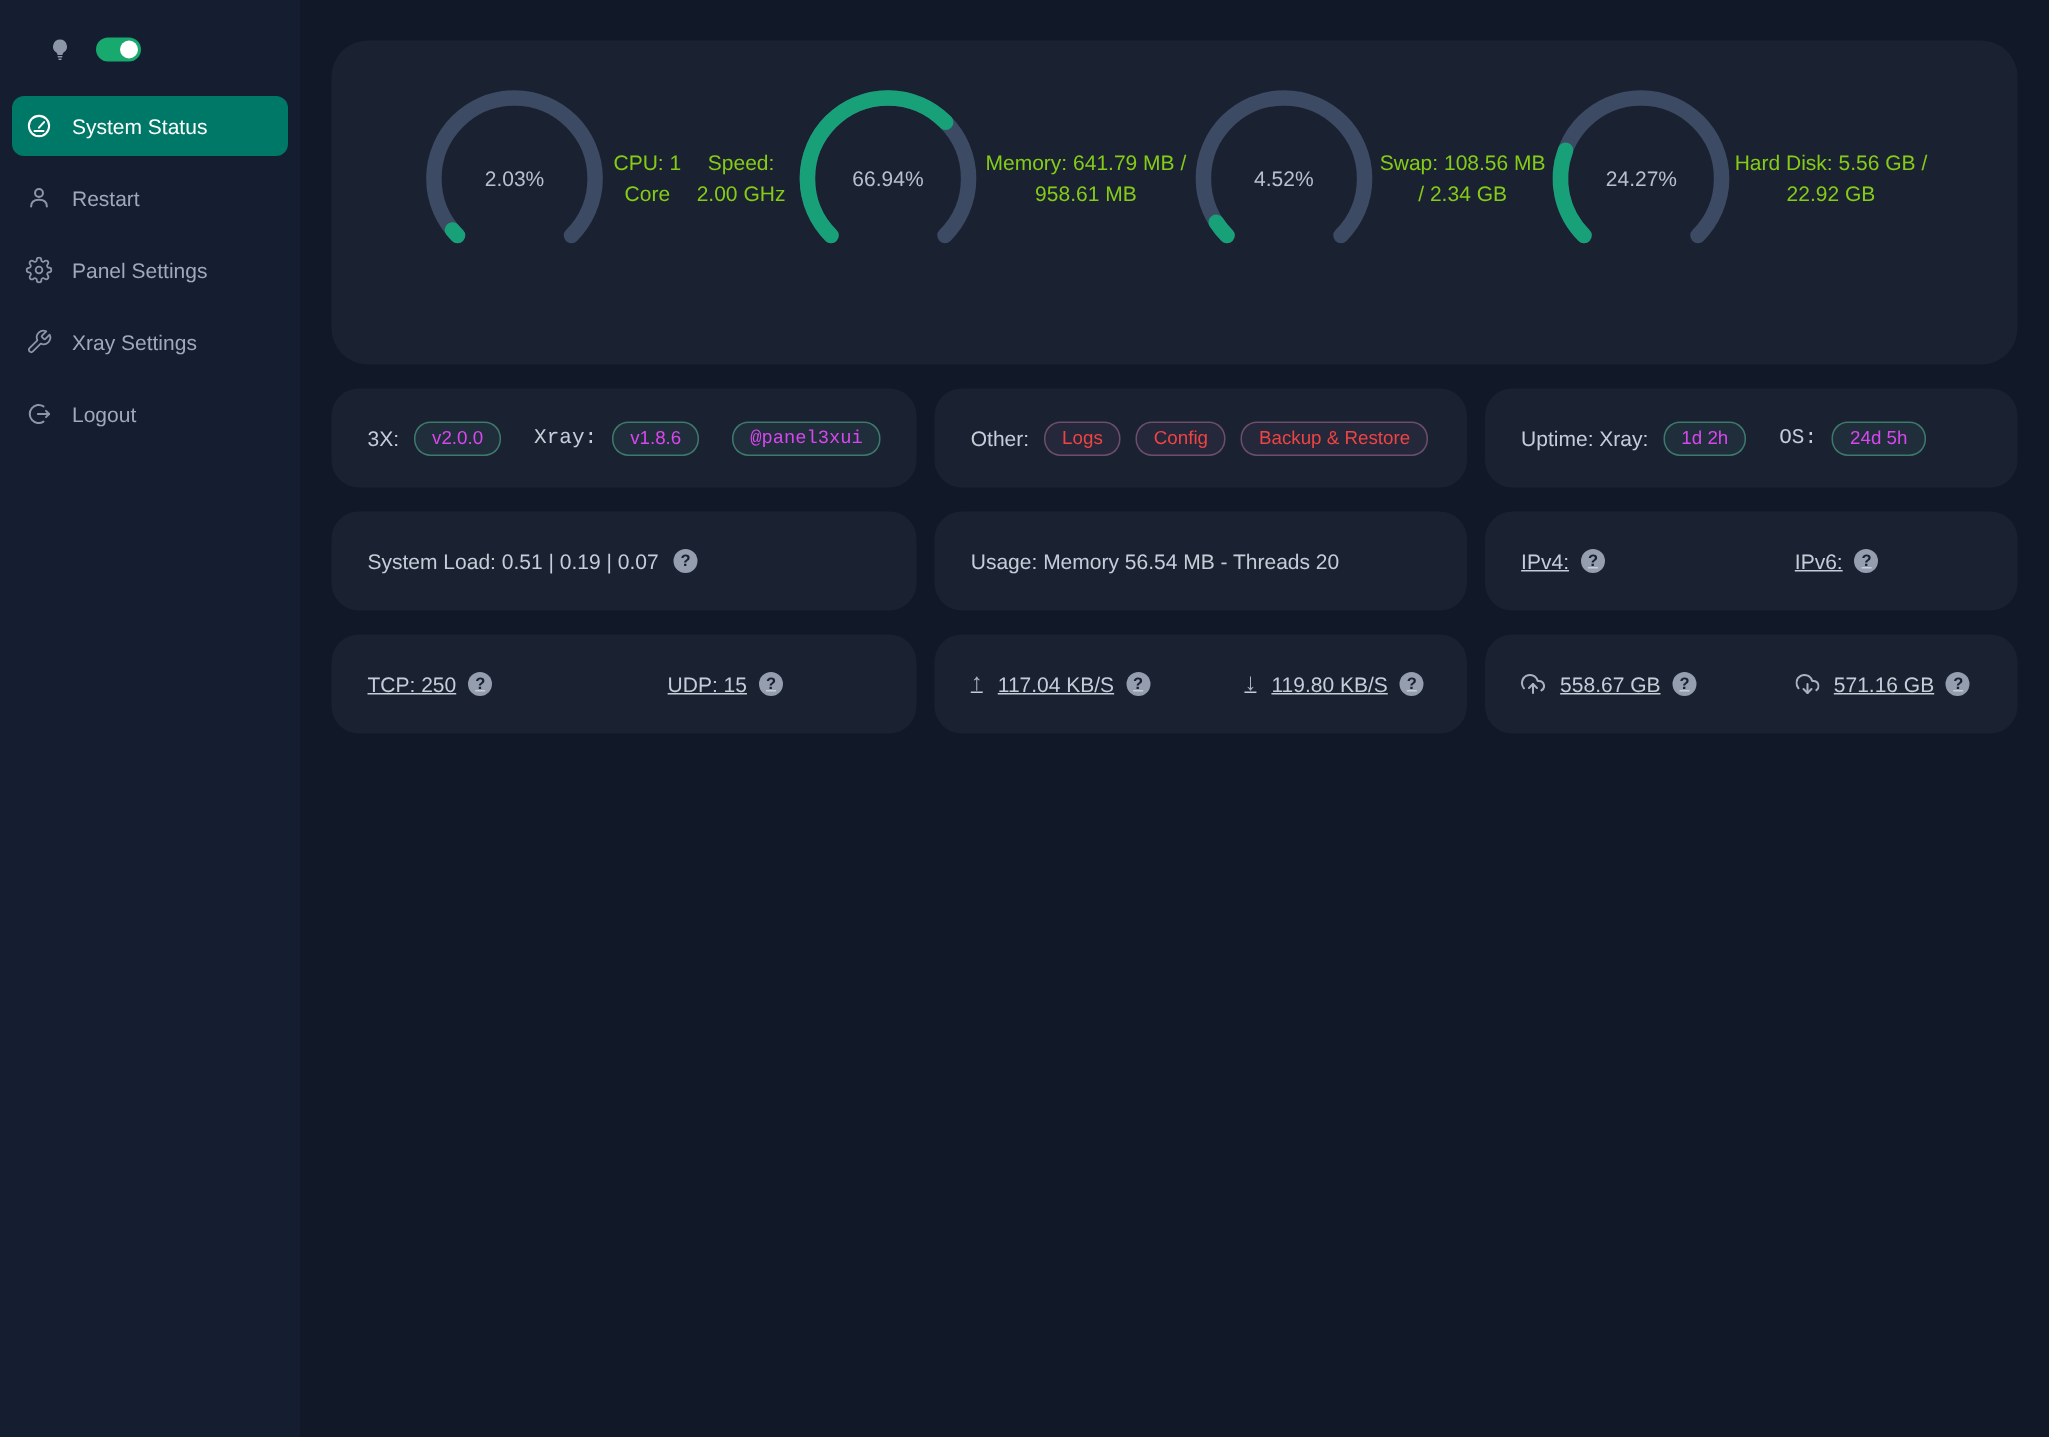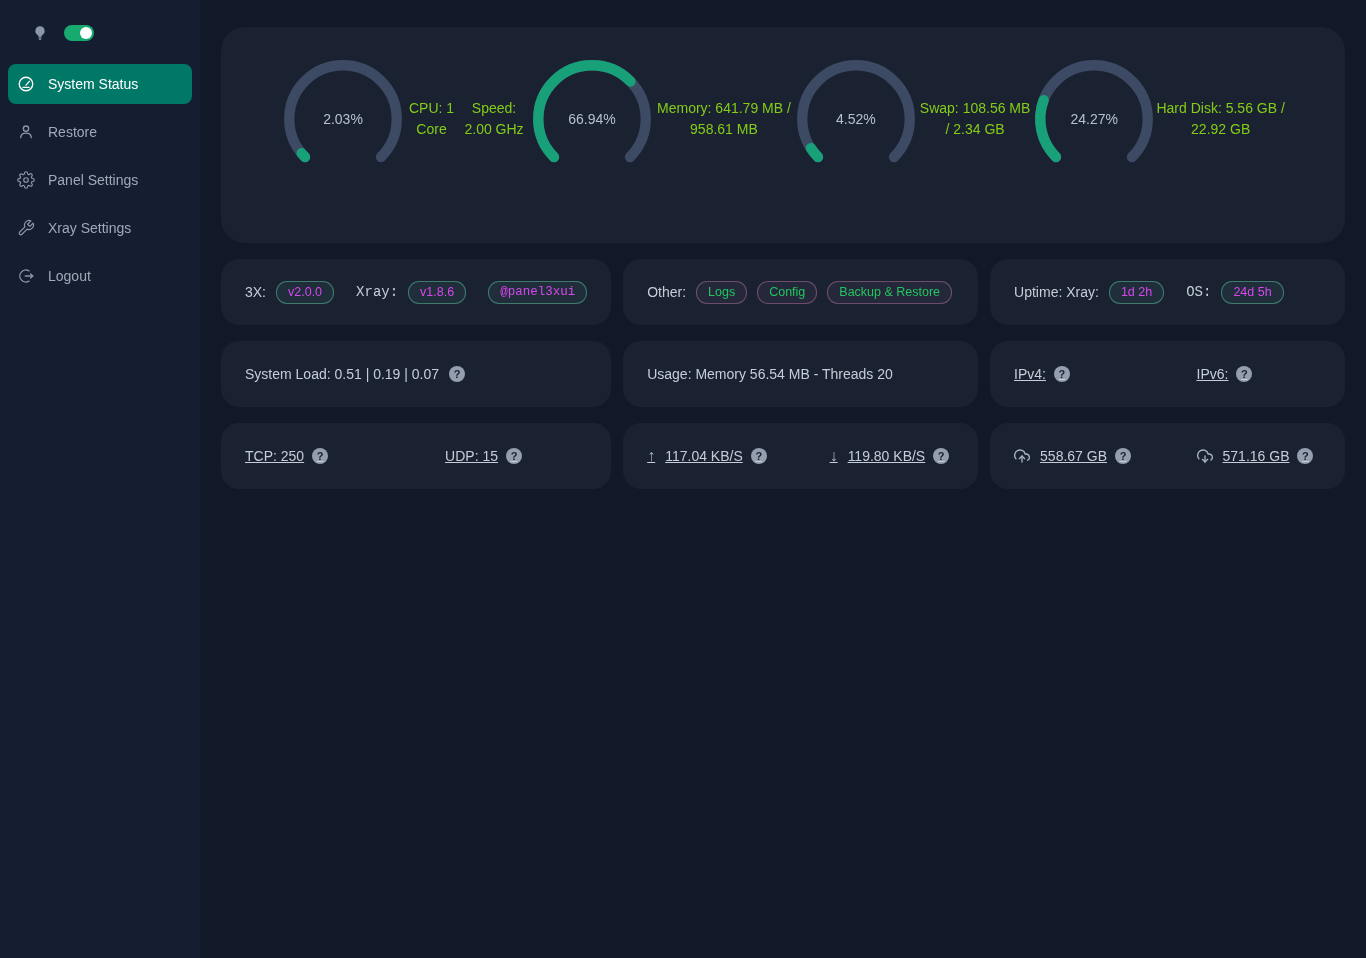--- a/index.html
+++ b/index.html
@@ -77,21 +77,21 @@
   .badge {
     display:inline-flex; align-items:center; justify-content:center;
     border-radius:11px; padding:2px 11px 3px 11px; font-size:12.5px;
     white-space:nowrap; cursor:pointer; line-height:16px;
   }
   .badge.green {
     color:#d946ef; border:1px solid rgba(99,214,171,.45);
     background:rgba(99,214,171,.07);
   }
   .badge.pink {
-    color:#22c55e; border:1px solid rgba(214,140,180,.4);
+    color:#ef4444; border:1px solid rgba(214,140,180,.4);
     background:rgba(180,100,160,.08);
   }
 
   .qicon {
     width:16px; height:16px; border-radius:50%; background:#959eae;
     color:#18202f; font-size:11px; font-weight:bold;
     display:inline-flex; align-items:center; justify-content:center;
     cursor:pointer; flex:0 0 16px;
   }
   .dir-arrow { font-size:16px; color:#aab3c0; margin-right:2px; }
@@ -126,21 +126,21 @@
         </span>
         <span>System Status</span>
       </div>
       <div class="nav-item">
         <span class="nav-icon">
           <svg width="18" height="18" viewBox="0 0 24 24" fill="none" stroke="currentColor" stroke-width="1.8" stroke-linecap="round">
             <circle cx="12" cy="7.5" r="3.5"></circle>
             <path d="M5 19.5 c0-4 3-6 7-6 s7 2 7 6"></path>
           </svg>
         </span>
-        <span>Restore</span>
+        <span>Restart</span>
       </div>
       <div class="nav-item">
         <span class="nav-icon">
           <svg width="18" height="18" viewBox="0 0 24 24" fill="none" stroke="currentColor" stroke-width="1.6" stroke-linecap="round" stroke-linejoin="round">
             <circle cx="12" cy="12" r="3"></circle>
             <path d="M19.4 15a1.65 1.65 0 0 0 .33 1.82l.06.06a2 2 0 0 1 0 2.83 2 2 0 0 1-2.83 0l-.06-.06a1.65 1.65 0 0 0-1.82-.33 1.65 1.65 0 0 0-1 1.51V21a2 2 0 0 1-2 2 2 2 0 0 1-2-2v-.09A1.65 1.65 0 0 0 9 19.4a1.65 1.65 0 0 0-1.82.33l-.06.06a2 2 0 0 1-2.83 0 2 2 0 0 1 0-2.83l.06-.06a1.65 1.65 0 0 0 .33-1.82 1.65 1.65 0 0 0-1.51-1H3a2 2 0 0 1-2-2 2 2 0 0 1 2-2h.09A1.65 1.65 0 0 0 4.6 9a1.65 1.65 0 0 0-.33-1.82l-.06-.06a2 2 0 0 1 0-2.83 2 2 0 0 1 2.83 0l.06.06a1.65 1.65 0 0 0 1.82.33H9a1.65 1.65 0 0 0 1-1.51V3a2 2 0 0 1 2-2 2 2 0 0 1 2 2v.09a1.65 1.65 0 0 0 1 1.51 1.65 1.65 0 0 0 1.82-.33l.06-.06a2 2 0 0 1 2.83 0 2 2 0 0 1 0 2.83l-.06.06a1.65 1.65 0 0 0-.33 1.82V9a1.65 1.65 0 0 0 1.51 1H21a2 2 0 0 1 2 2 2 2 0 0 1-2 2h-.09a1.65 1.65 0 0 0-1.51 1z"></path>
           </svg>
         </span>
         <span>Panel Settings</span>
       </div>

